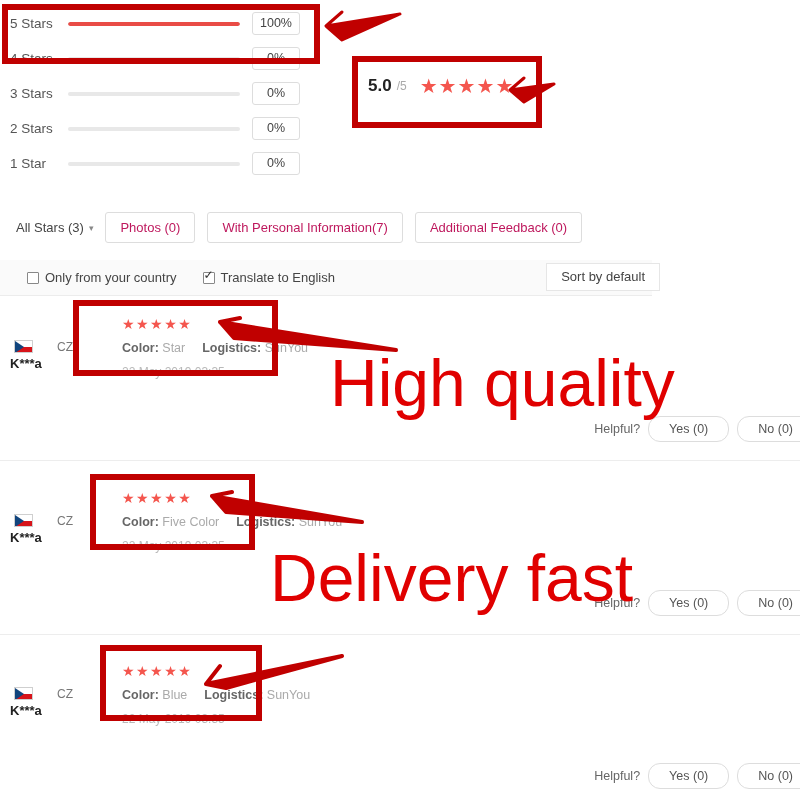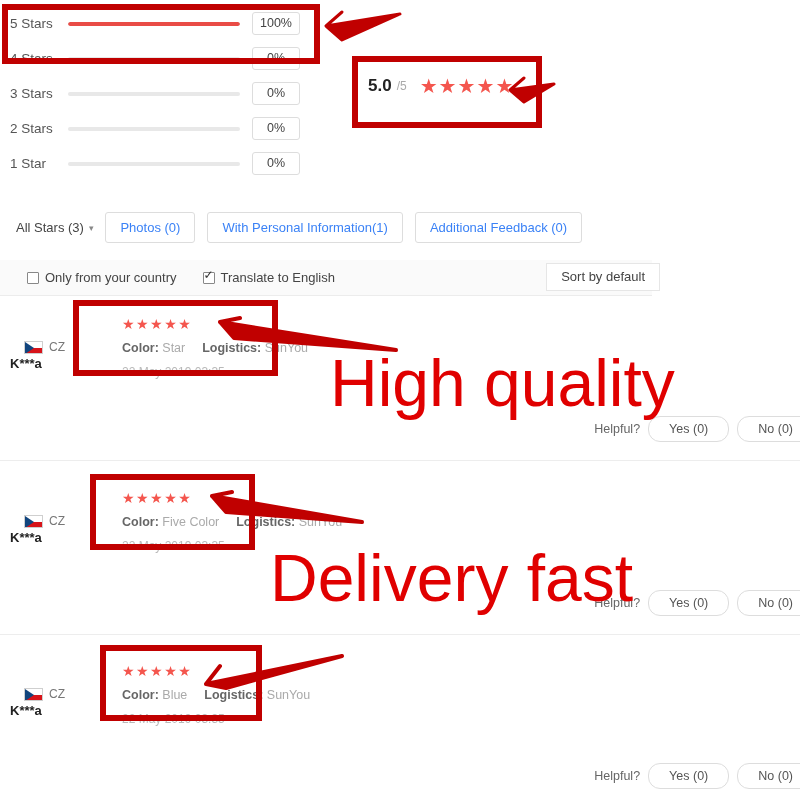--- a/index.html
+++ b/index.html
@@ -46,21 +46,21 @@
     display:flex; align-items:center; gap:12px; padding-left:16px;
   }
   #all-stars-select {
     font-size:13px; color:#444; display:flex; align-items:center; gap:5px;
     cursor:pointer; white-space:nowrap;
   }
   .caret { font-size:9px; color:#888; }
   .chip {
     border:1px solid #ddd; background:#fff; border-radius:3px;
     height:31px; line-height:29px; padding:0 14px;
-    font-size:13px; color:#3b82f6; white-space:nowrap; cursor:pointer;
+    font-size:13px; color:#be185d; white-space:nowrap; cursor:pointer;
   }
 
   
   #options-bar {
     position:absolute; left:0; top:260px; width:652px; height:36px;
     background:#fafafa; border-bottom:1px solid #ececec;
     display:flex; align-items:center; padding-left:27px;
   }
   .checkline { display:flex; align-items:center; gap:6px; font-size:13px; color:#444; cursor:pointer; }
   .checkline + .checkline { margin-left:26px; }
@@ -79,22 +79,22 @@
     font-size:13px; color:#444; white-space:nowrap; cursor:pointer;
   }
 
   
   .review { position:absolute; left:0; width:800px; }
   .rv-user {
     position:absolute; left:10px; top:8px;
     font-size:13px; font-weight:bold; color:#222;margin-top:40px;
   }
   .rv-country {
-    position:absolute; left:24px; top:32px;
-    display:flex; align-items:flex-end; gap:6px;
+    position:absolute; left:14px; top:32px;
+    display:flex; align-items:flex-start; gap:24px;
     font-size:12px; color:#777;
   }
   .flag {
     width:19px; height:13px; display:inline-block; position:relative;
     border:1px solid #cfcfcf; overflow:hidden; background:#fff;
   }
   .flag .fl-top { position:absolute; left:0; top:0; width:100%; height:50%; background:#ffffff; }
   .flag .fl-bot { position:absolute; left:0; bottom:0; width:100%; height:50%; background:#d7141a; }
   .flag .fl-tri {
     position:absolute; left:0; top:0; width:0; height:0;
@@ -182,21 +182,21 @@
   <span id="score-max">/5</span>
   <span class="stars-big">★★★★★</span>
 </div>
 
 <div id="filter-bar">
   <div id="all-stars-select">
     <span>All Stars (3)</span>
     <span class="caret">▾</span>
   </div>
   <div class="chip">Photos (0)</div>
-  <div class="chip">With Personal Information(1)</div>
+  <div class="chip">With Personal Information(7)</div>
   <div class="chip">Additional Feedback (0)</div>
 </div>
 
 <div id="options-bar">
   <label class="checkline">
     <span class="cbox"></span>
     <span>Only from your country</span>
   </label>
   <label class="checkline">
     <span class="cbox checked"></span>

